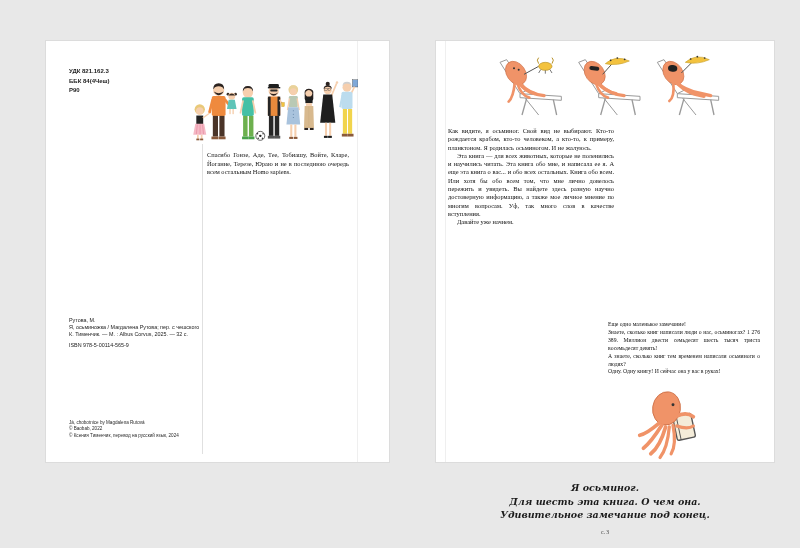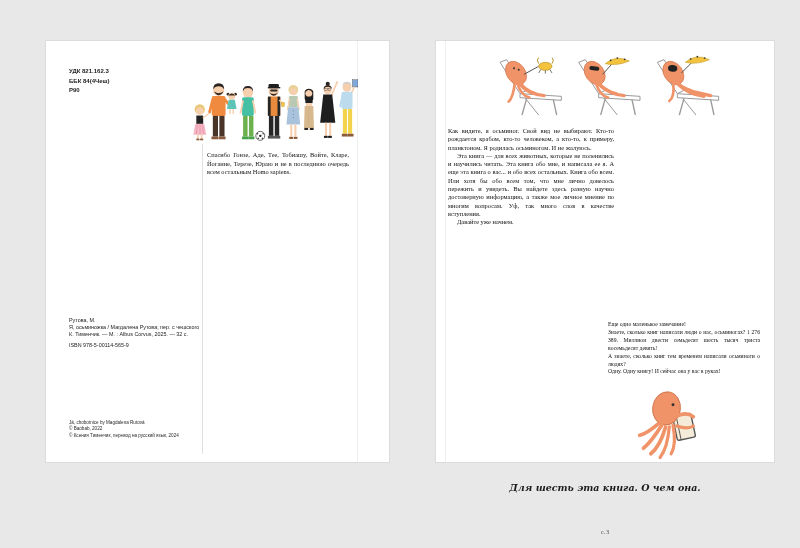--- a/index.html
+++ b/index.html
@@ -295,17 +295,19 @@
       <path d="M28,39 Q16,58 8,64" stroke="#f09368" stroke-width="4" fill="none" stroke-linecap="round"></path>
       <path d="M32,41 Q26,62 16,70" stroke="#f09368" stroke-width="4" fill="none" stroke-linecap="round"></path>
       <path d="M36,41 Q34,64 26,74" stroke="#f09368" stroke-width="3.5" fill="none" stroke-linecap="round"></path>
       <path d="M40,39 Q44,60 38,70" stroke="#f09368" stroke-width="3.5" fill="none" stroke-linecap="round"></path>
       <path d="M42,30 Q54,24 62,30" stroke="#f09368" stroke-width="4" fill="none" stroke-linecap="round"></path>
       <path d="M44,40 Q56,44 62,40" stroke="#f09368" stroke-width="3.5" fill="none" stroke-linecap="round"></path>
     </svg>
   </div>
 
   <div id="footer-caption">
+    <span>Я осьминог.</span>
     <span>Для шесть эта книга. О чем она.</span>
+    <span>Удивительное замечание под конец.</span>
   </div>
   <div id="page-ref">с. 3</div>
 
 </div>
 
 </body></html>

